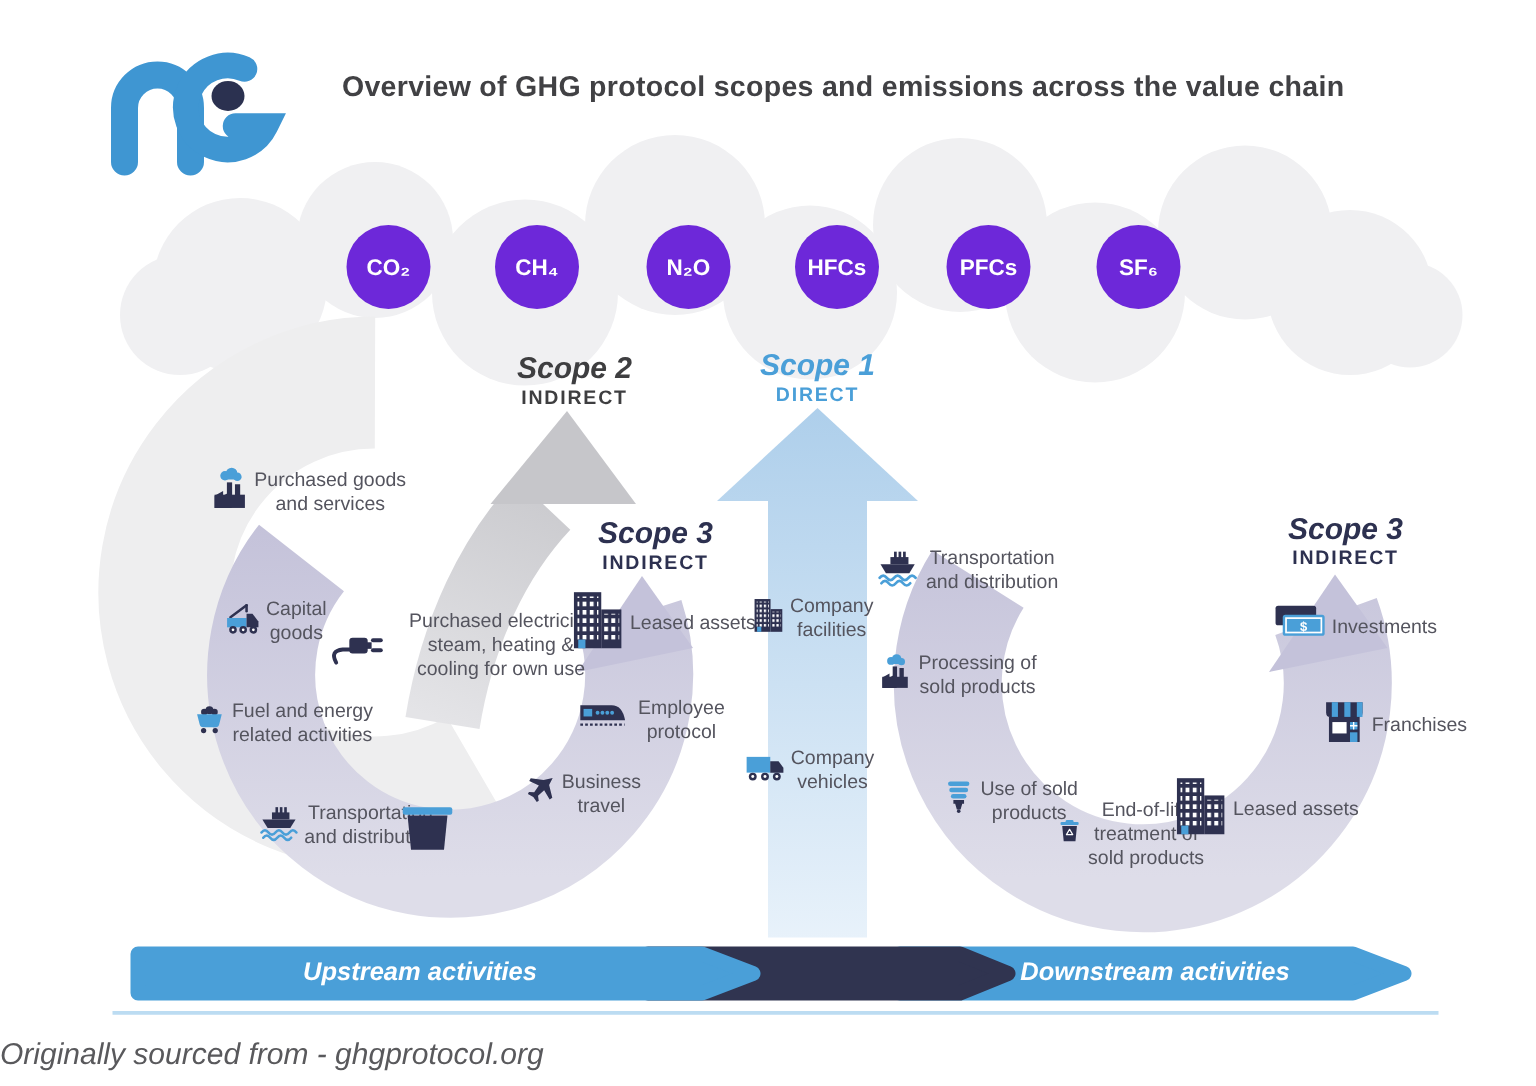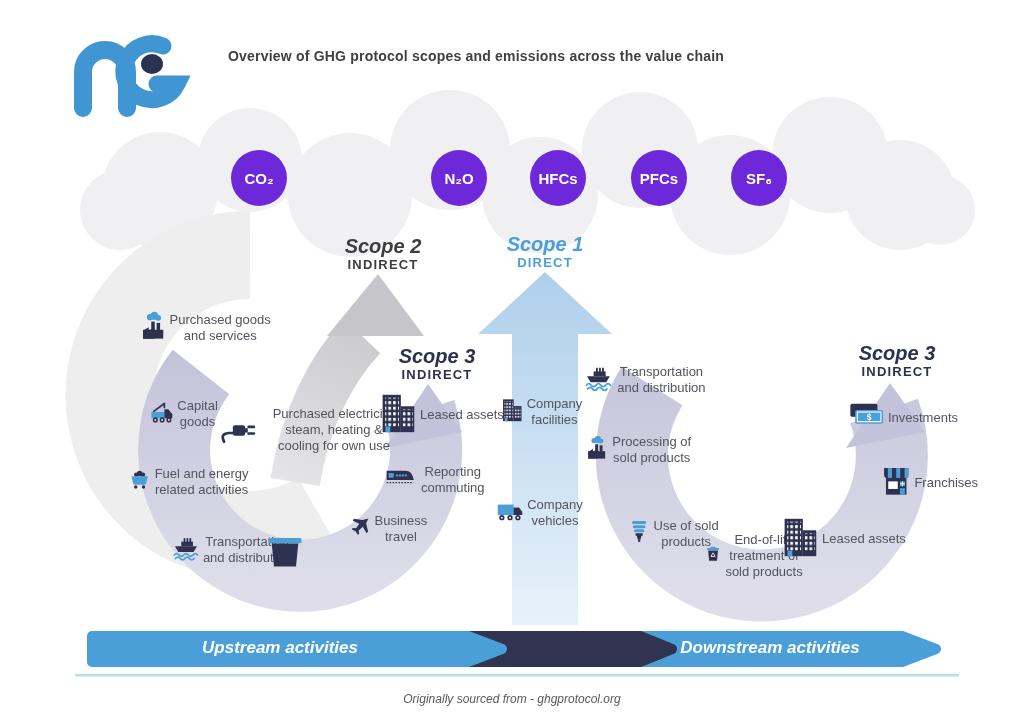--- a/index.html
+++ b/index.html
@@ -4,21 +4,21 @@
 <style>
   html,body{margin:0;padding:0;background:#fff;}
   #stage{
     position:relative;width:1024px;height:724px;margin:0 auto;
     background:#fff;overflow:hidden;
     font-family:"Liberation Sans","DejaVu Sans",sans-serif;
   }
   #bg{position:absolute;left:0;top:0;}
   .title{
     position:absolute;left:228px;top:48px;width:720px;
-    font-size:14px;font-weight:700;color:#414144;letter-spacing:.2px;
+    font-size:19px;font-weight:700;color:#414144;letter-spacing:.2px;
   }
   .gas{
     position:absolute;top:150px;width:56px;height:56px;border-radius:50%;
     background:#6d28d9;color:#fff;display:flex;align-items:center;justify-content:center;
     font-weight:700;font-size:15px;
   }
   .scope{position:absolute;width:150px;text-align:center;line-height:1.05;}
   .scope-name{font-style:italic;font-weight:700;font-size:20px;}
   .scope-type{font-weight:700;font-size:13px;letter-spacing:1.2px;margin-top:1px;}
   .item{
@@ -26,22 +26,22 @@
     text-align:center;
   }
   .item .lbl{font-size:13px;color:#54545e;line-height:1.22;margin-top:4px;}
   .item-row{flex-direction:row;align-items:center;text-align:left;}
   .item-row .lbl{margin-top:0;margin-left:8px;text-align:center;}
   .bar-label{
     position:absolute;top:638px;transform:translateX(-50%);
     color:#fff;font-style:italic;font-weight:700;font-size:17px;white-space:nowrap;
   }
   .footer{
-    position:absolute;left:0;top:692px;width:1024px;text-align:center;
-    font-style:italic;font-size:12px;color:#59595c;
+    position:absolute;left:0;top:692px;width:1024px;
+    font-style:italic;font-size:20px;color:#59595c;
   }
 </style>
 </head>
 <body>
 
 <div id="stage">
 
   <svg id="bg" width="1024" height="724" viewBox="0 0 1024 724">
     <defs>
       <pattern id="winP" width="5" height="5.8" patternUnits="userSpaceOnUse">
@@ -260,20 +260,21 @@
     <g>
       <path d="M 83,108 V 72 a 22 22 0 0 1 44 0 v 36" fill="none" stroke="#3f96d2" stroke-width="18" stroke-linecap="round"></path>
       <path d="M 163,46 A 28 28 0 1 0 177,84 L 157,84" fill="none" stroke="#3f96d2" stroke-width="17" stroke-linecap="round"></path>
       <ellipse cx="152" cy="64" rx="11" ry="10" fill="#2b3150"></ellipse>
     </g>
   </svg>
 
   <div class="title">Overview of GHG protocol scopes and emissions across the value chain</div>
 
   <div class="gas" style="left:231px">CO₂</div>
+  <div class="gas" style="left:330px">CH₄</div>
   <div class="gas" style="left:431px">N₂O</div>
   <div class="gas" style="left:530px">HFCs</div>
   <div class="gas" style="left:631px">PFCs</div>
   <div class="gas" style="left:731px">SF₆</div>
 
   <div class="scope" style="left:308px;top:236px;color:#3e3e40">
     <div class="scope-name">Scope 2</div>
     <div class="scope-type">INDIRECT</div>
   </div>
   <div class="scope" style="left:470px;top:234px;color:#4a9fd8">
@@ -327,21 +328,21 @@
   <div class="item" style="left:348px;top:506px;width:80px">
     <svg class="ic" width="42" height="42" viewBox="0 0 48 48">
         <use href="#i-plane"></use>
       </svg>
     <div class="lbl">Business travel</div>
   </div>
   <div class="item" style="left:384px;top:458px;width:106px">
     <svg class="ic" width="52" height="40" viewBox="0 0 48 48">
         <use href="#i-train"></use>
       </svg>
-    <div class="lbl">Reporting commuting</div>
+    <div class="lbl">Employee protocol</div>
   </div>
   <div class="item" style="left:374px;top:390px;width:130px">
     <svg class="ic" width="46" height="46" viewBox="0 0 48 48">
         <use href="#i-buildings"></use>
       </svg>
     <div class="lbl">Leased assets</div>
   </div>
 
   <div class="item" style="left:498px;top:386px;width:86px">
     <svg class="ic" width="48" height="48" viewBox="0 0 48 48">

